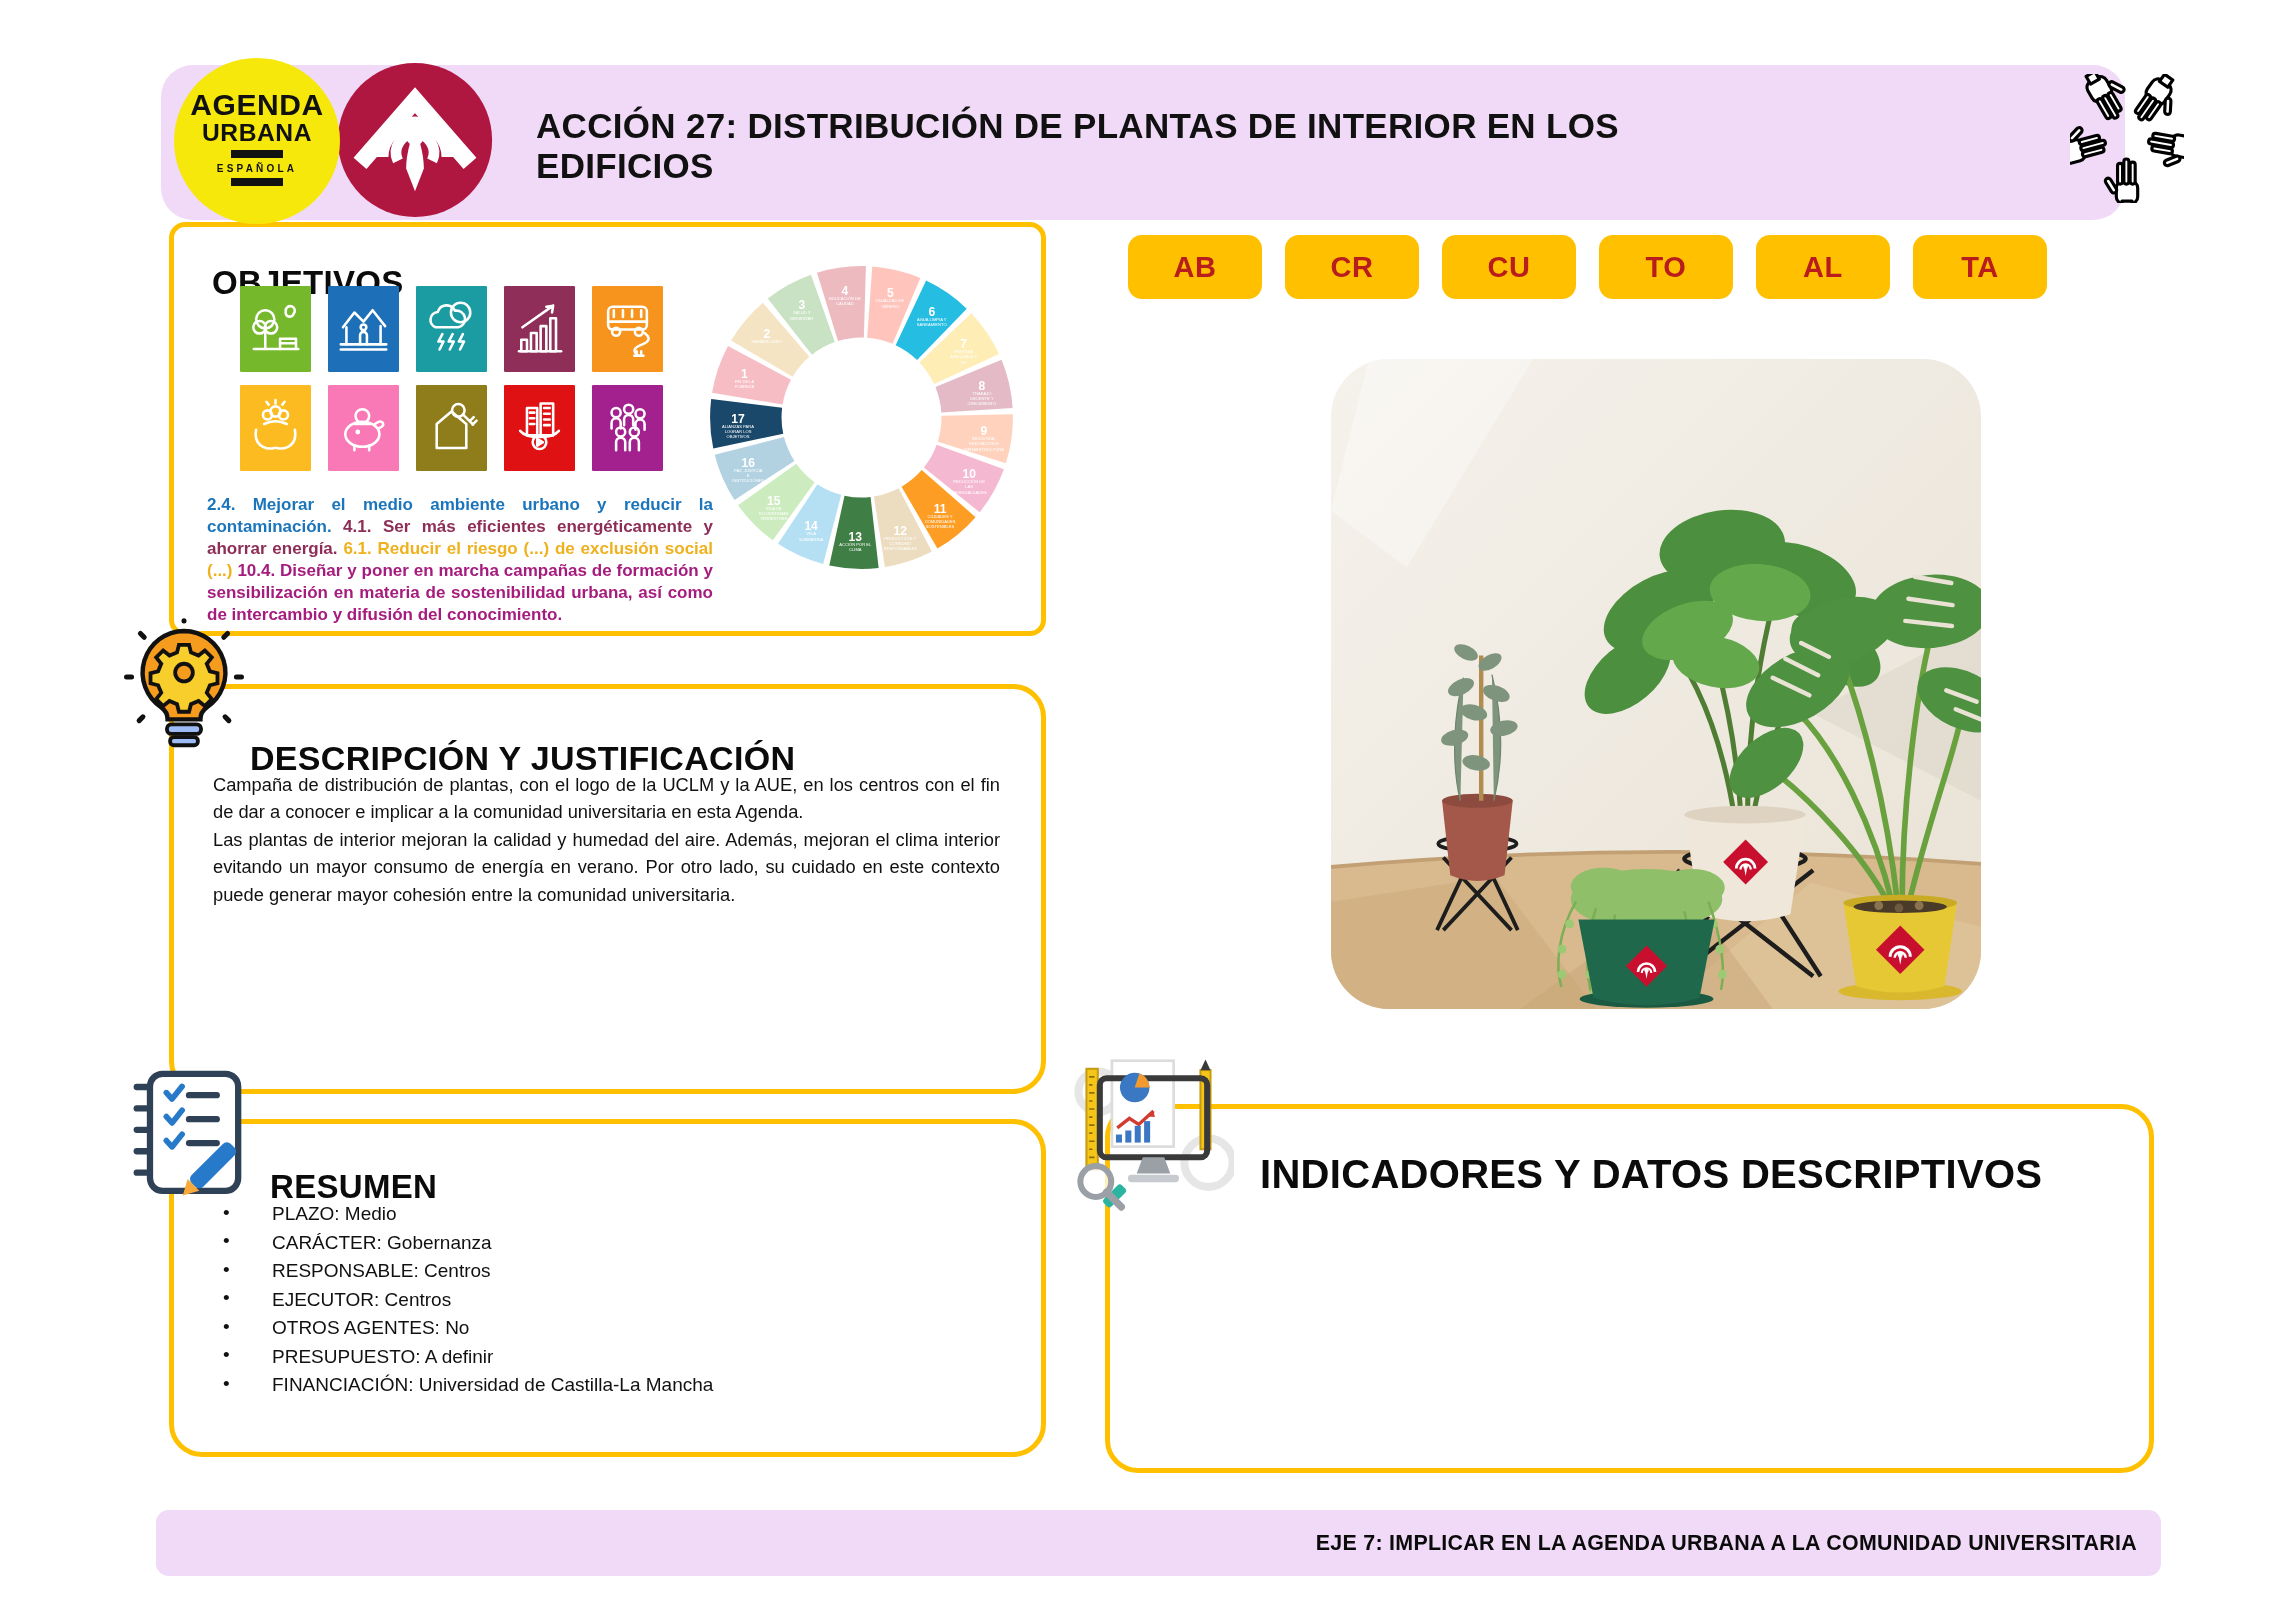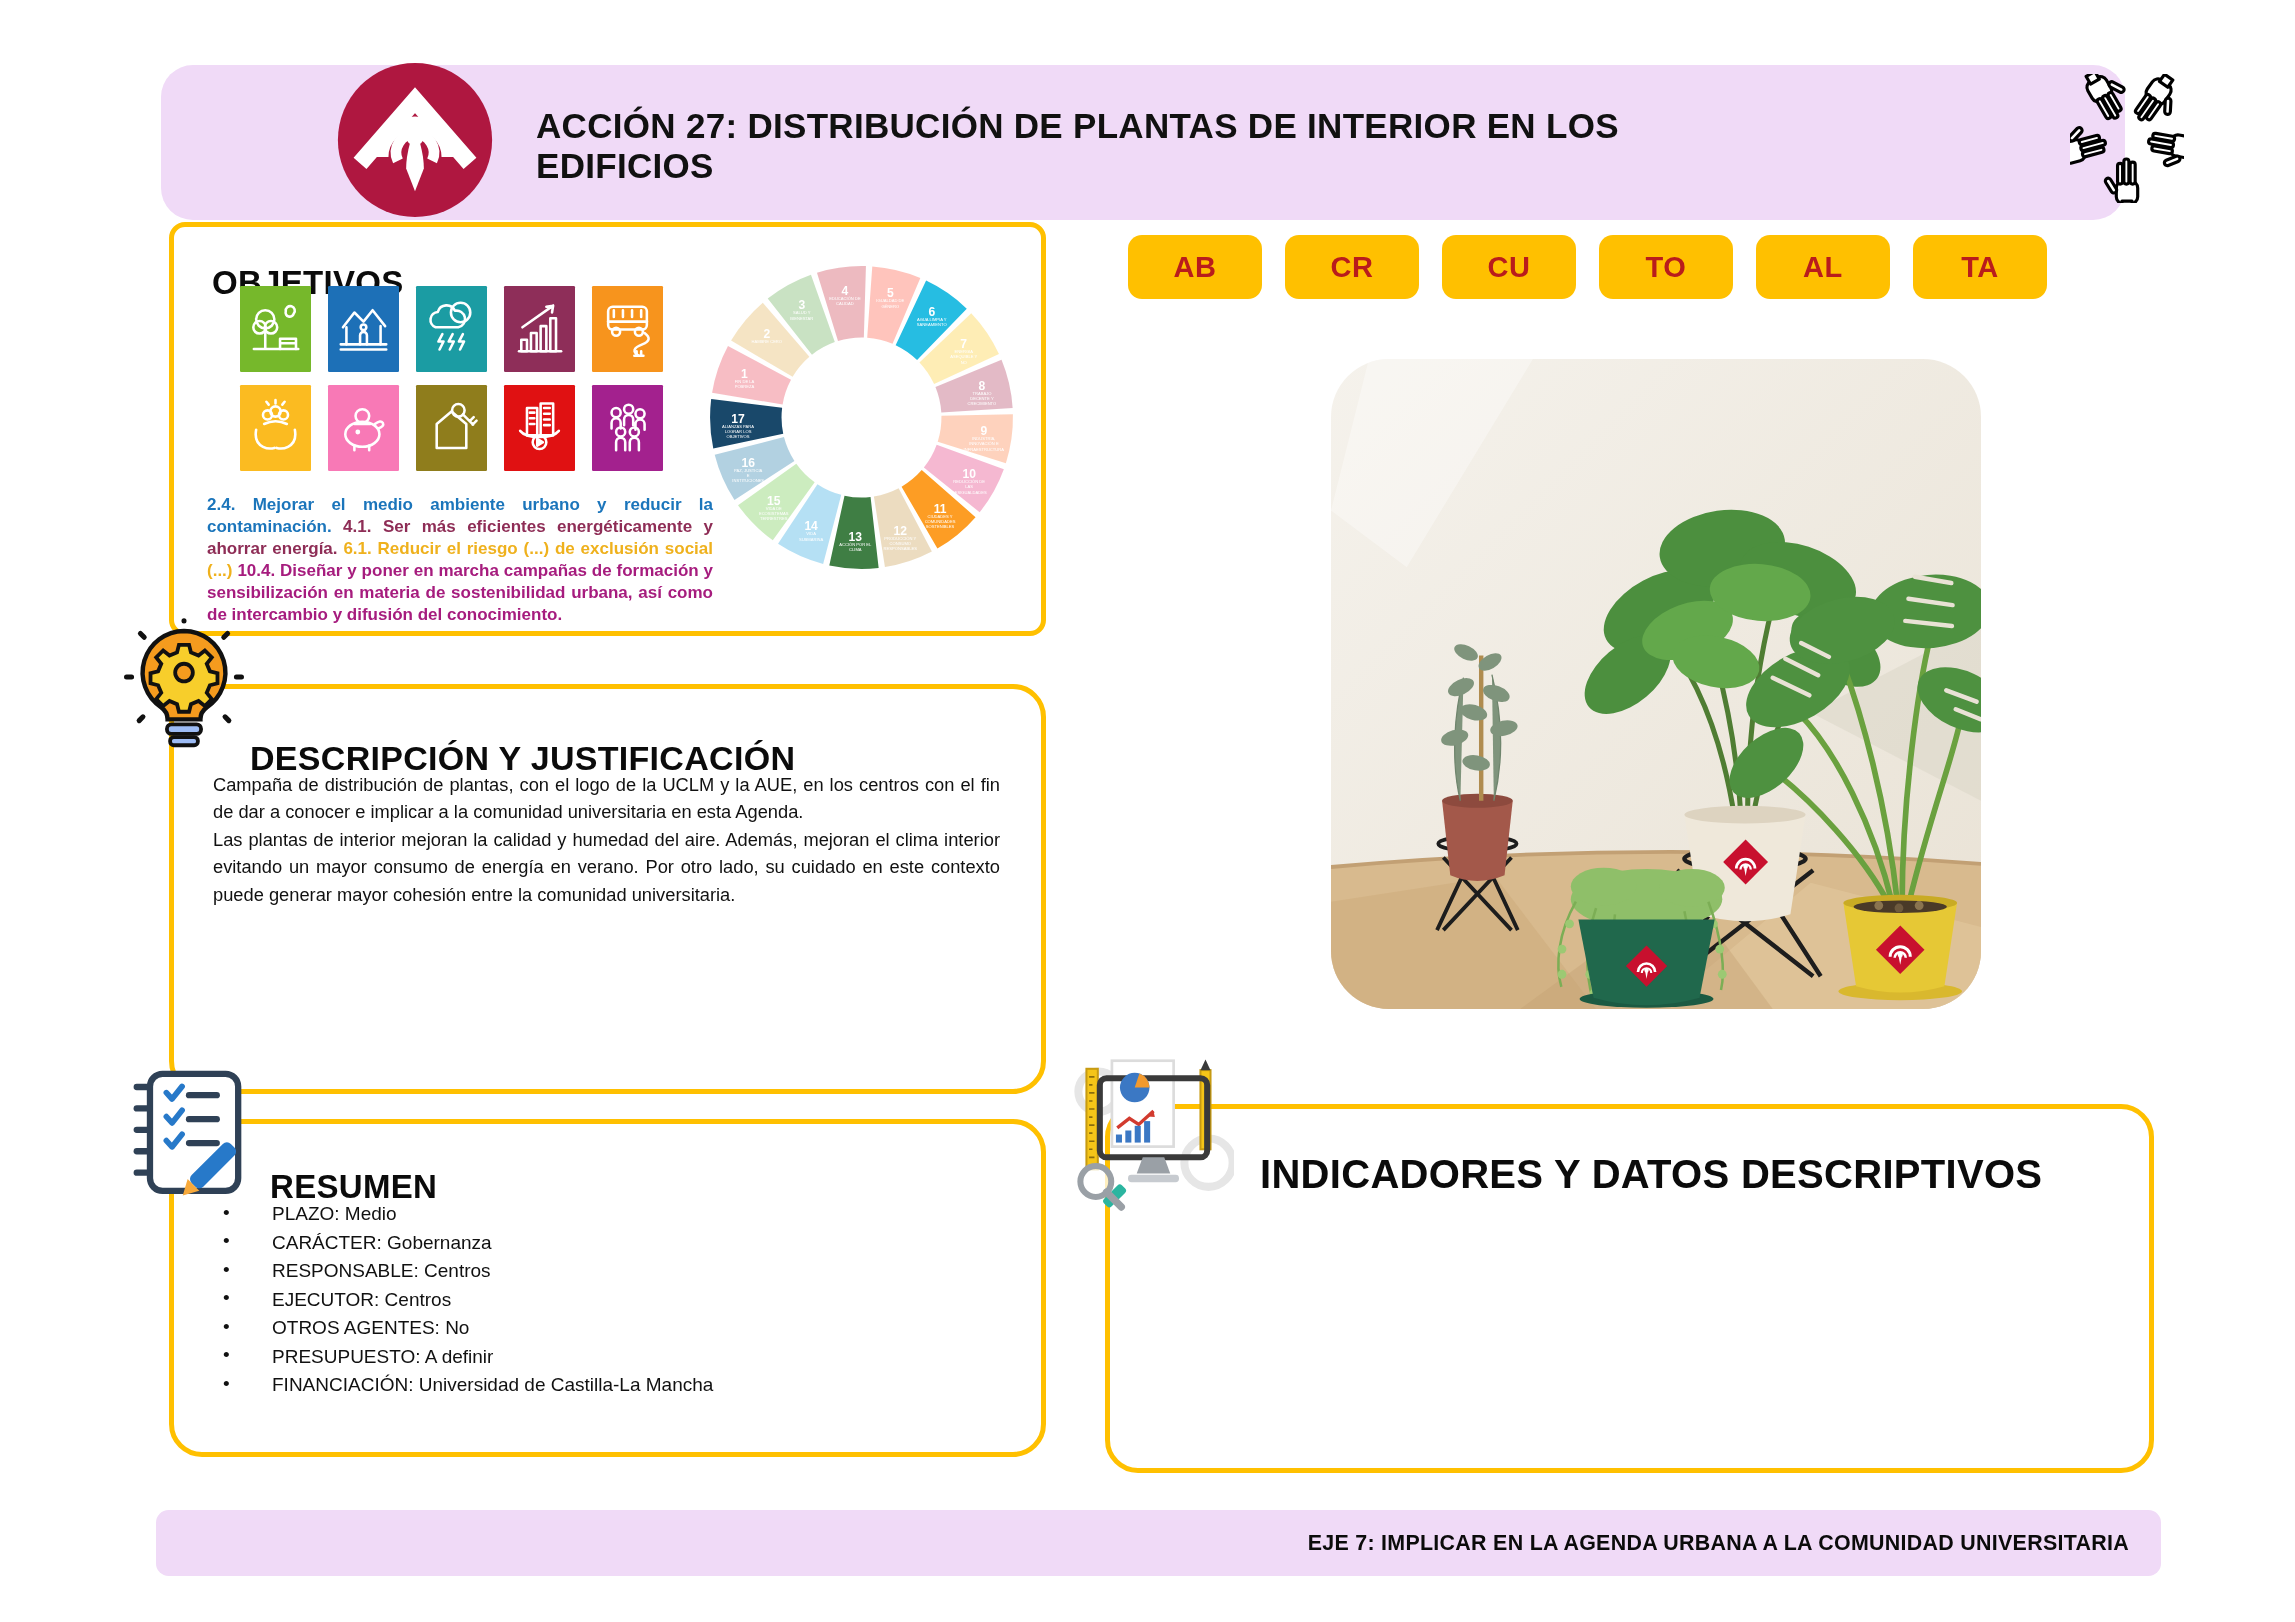--- a/index.html
+++ b/index.html
@@ -48,30 +48,37 @@
   .res-list{position:absolute;left:49px;top:79px;margin:0;padding:0;list-style:none;font-size:19px;}
   .res-list li{position:relative;padding-left:49px;margin-bottom:8.2px;line-height:1.0;padding-top:1.3px;}
   .res-list li::before{content:"•";position:absolute;left:0;top:0;font-size:19px;}
   .notebook{position:absolute;left:131px;top:1070px;width:123px;height:126px;z-index:4;}
   
   .box-ind{left:1105px;top:1104px;width:1039px;height:359px;}
   .ind-title{left:150px;top:10px;font-size:40px;}
   .ind-icon{position:absolute;left:1073px;top:1050px;width:161px;height:161px;z-index:4;}
   
   .footer{position:absolute;left:156px;top:1510px;width:2005px;height:66px;background:var(--lavender);
-          border-radius:12.6px;display:flex;align-items:center;justify-content:flex-end;padding-right:32px;
+          border-radius:12.6px;display:flex;align-items:center;justify-content:flex-end;padding-right:24px;
           box-sizing:border-box;font-size:21.4px;font-weight:600;letter-spacing:0.3px;color:#0b0b0b;}
 </style>
 </head>
 <body>
 
 <div class="page">
 
   <div class="header-bar"></div>
 
+  <div class="logo-yellow">
+    <div class="l1">AGENDA</div>
+    <div class="l2">URBANA</div>
+    <div class="bar"></div>
+    <div class="l3">ESPAÑOLA</div>
+    <div class="bar"></div>
+  </div>
 
   <div class="logo-uclm">
     <svg viewBox="0 0 250 250" width="158" height="158">
       <circle cx="125" cy="125" r="122" fill="#AF1740"></circle>
       <path d="M38,162 L125,62 L212,162" stroke="#fff" stroke-width="27" fill="none"></path>
       <path d="M72,152 A53,53 0 1 1 178,152" stroke="#fff" stroke-width="22" fill="none"></path>
       <path d="M98,158 A30,30 0 1 1 152,158" stroke="#fff" stroke-width="17" fill="none"></path>
       <circle cx="125" cy="120" r="14" fill="#fff"></circle>
       <path d="M117,130 Q111,152 111,170 L125,206 L139,170 Q139,152 133,130 Z" fill="#fff"></path>
     </svg>

